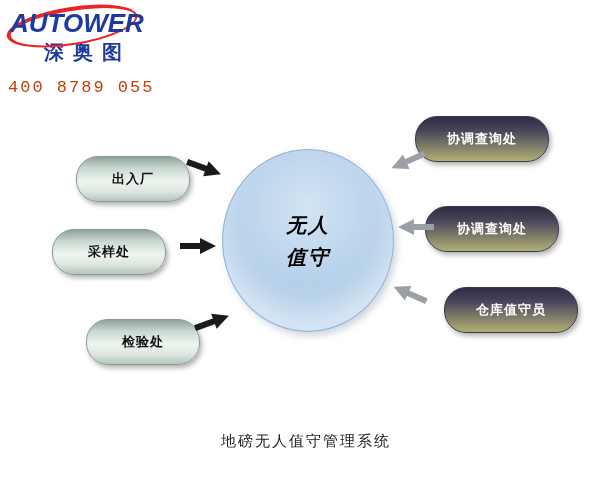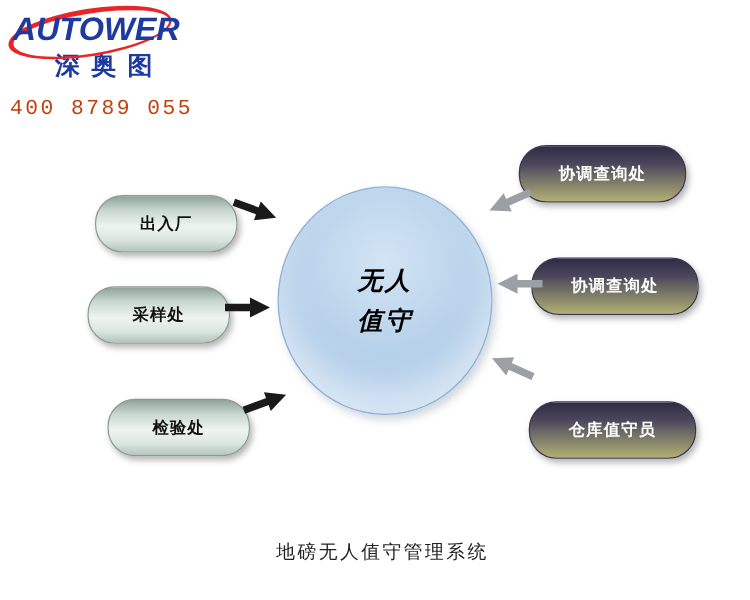--- a/index.html
+++ b/index.html
@@ -51,25 +51,25 @@
   }
   .pill-left{
     width:112px;color:#111;border:1px solid #8a9a92;
     background:linear-gradient(180deg,#8fa29b 0%,#c9d8d0 26%,#eef4ef 55%,#dce7e0 78%,#b5c6bd 100%);
   }
   .pill-right{
     width:132px;color:#fff;border:1px solid #3a3750;
     background:linear-gradient(180deg,#2e2b44 0%,#4a475c 32%,#7b7968 64%,#b2af74 100%);
   }
   .pl-1{left:76px;top:156px;}
-  .pl-2{left:70px;top:229px;text-align:center;}
+  .pl-2{left:52px;top:229px;text-align:center;}
   .pl-3{left:86px;top:319px;}
   .pr-1{left:415px;top:116px;}
   .pr-2{left:425px;top:206px;}
-  .pr-3{left:423px;top:287px;margin-top:34px;}
+  .pr-3{left:444px;top:287px;}
 
   
   .arrow{position:absolute;width:36px;height:16px;}
   .arrow .shaft{position:absolute;left:0;top:5px;width:22px;height:6px;}
   .arrow .head{
     position:absolute;left:20px;top:0;width:0;height:0;
     border-top:8px solid transparent;border-bottom:8px solid transparent;
   }
   .arrow.black .shaft{background:#1a1a1a;}
   .arrow.black .head{border-left:16px solid #1a1a1a;}

